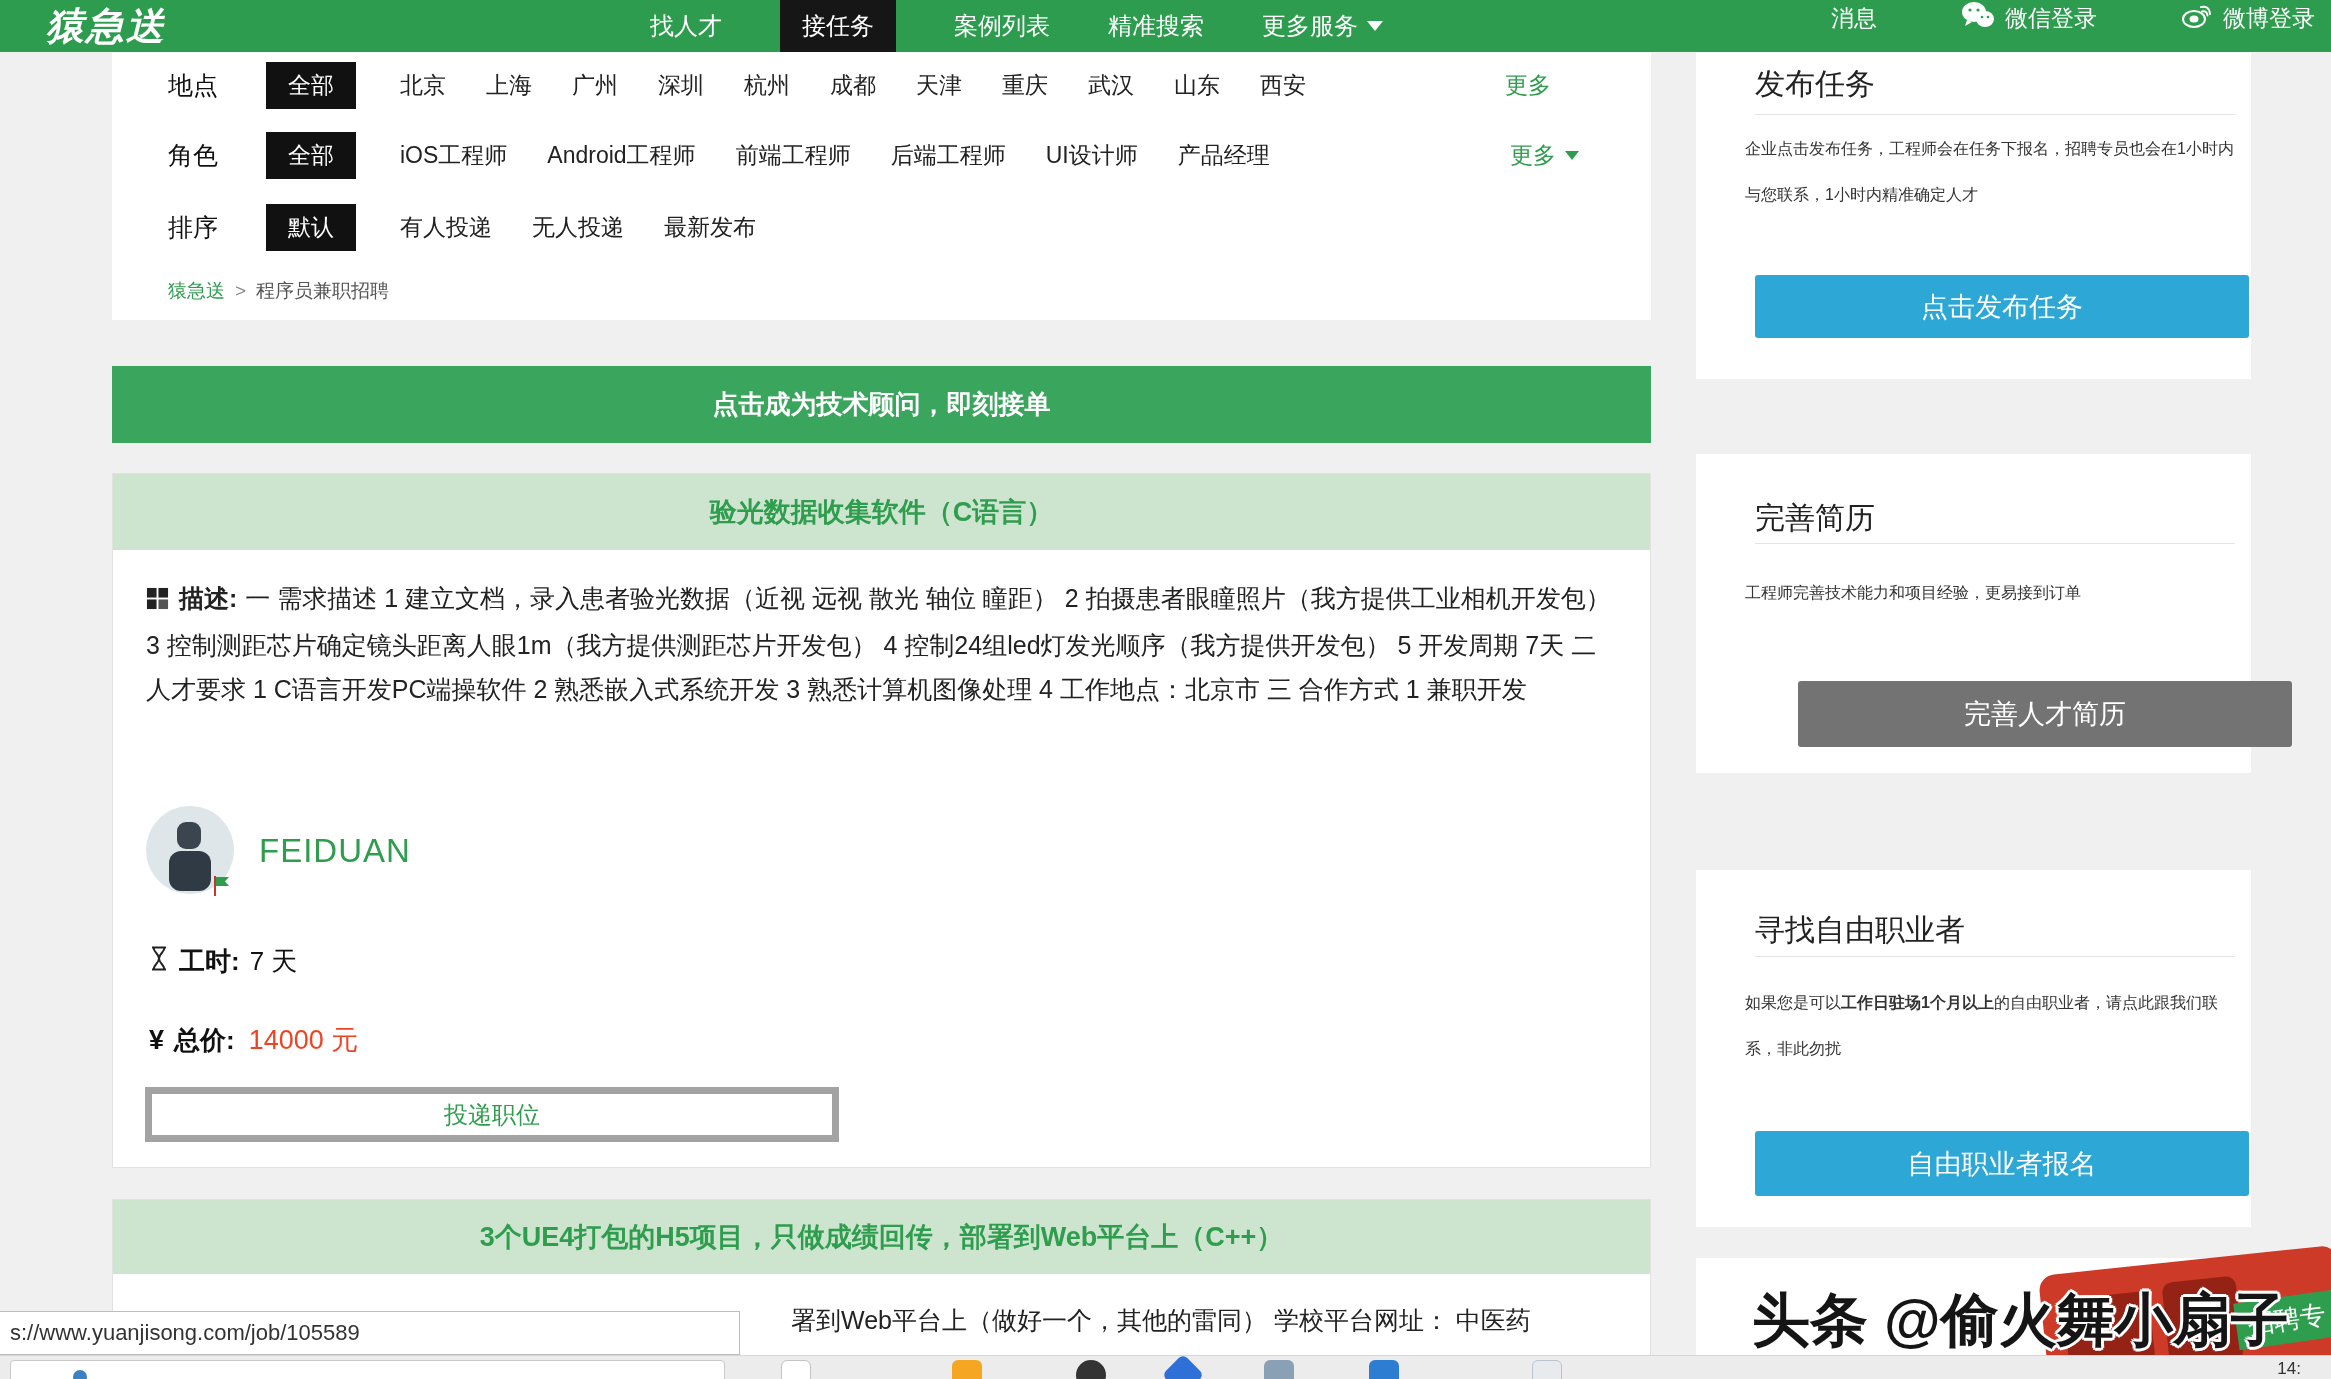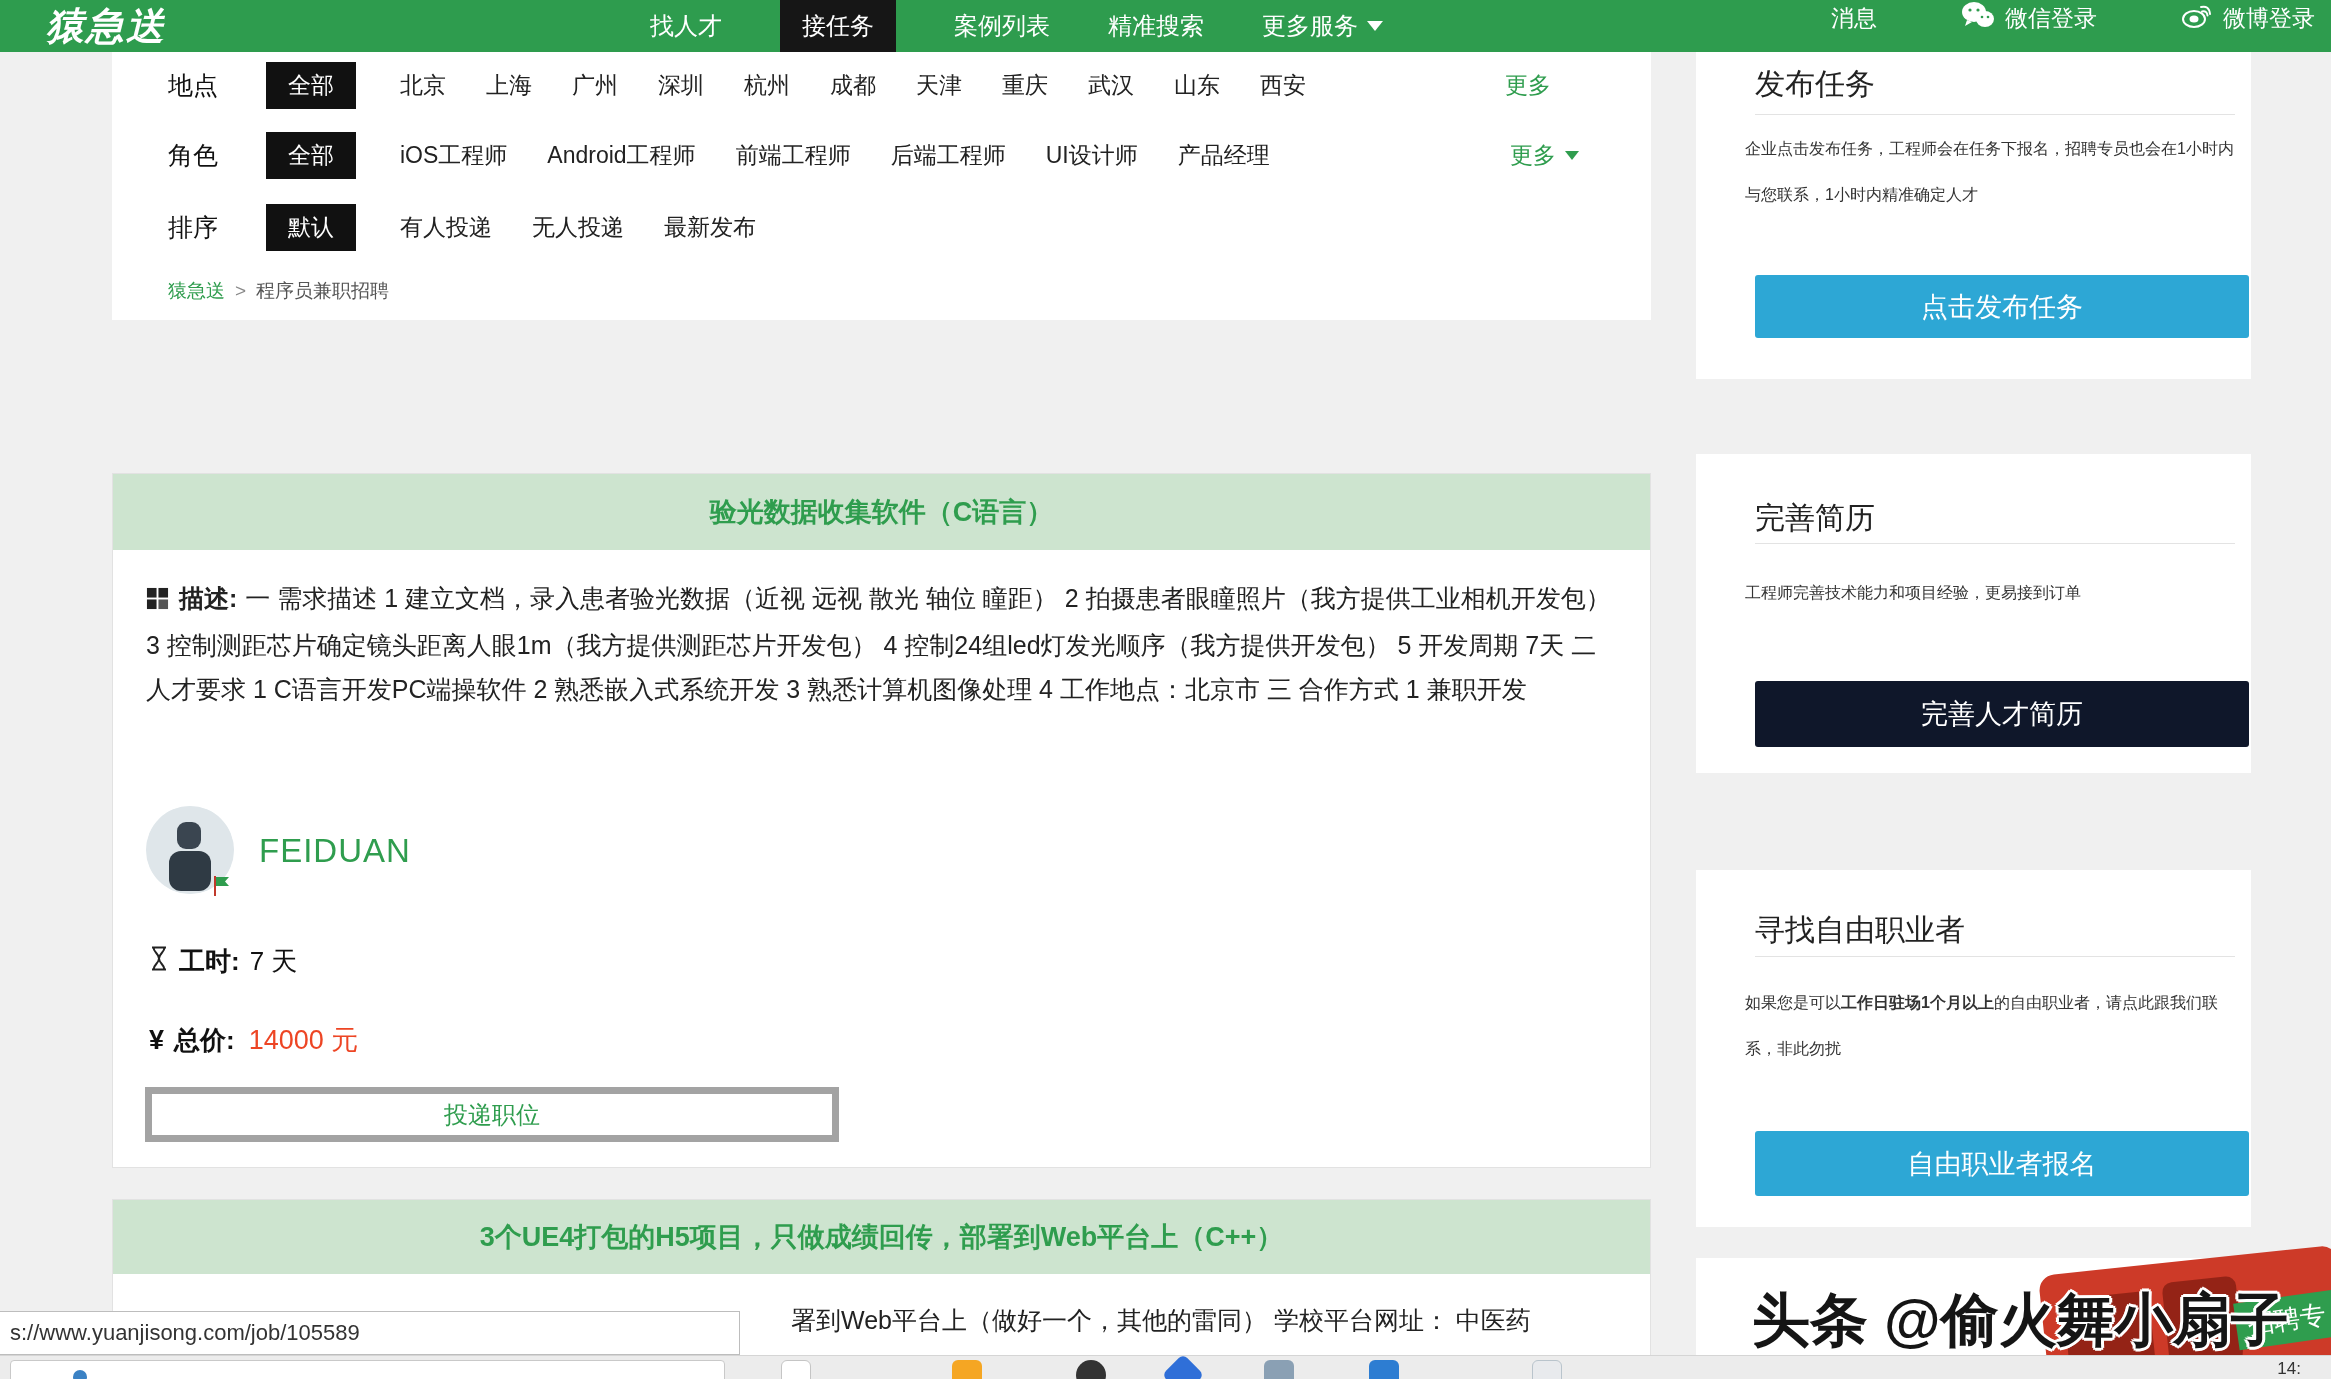--- a/index.html
+++ b/index.html
@@ -71,21 +71,21 @@
   .s-line{position:absolute;left:59px;width:480px;border-top:1px solid #e3e3e3;}
   .scard1 .s-line{top:94px;}
   .scard2 .s-line{top:89px;}
   .scard3 .s-line{top:86px;}
   .s-text{position:absolute;left:49px;width:494px;font-size:16px;line-height:46px;color:#333;}
   .scard1 .s-text{top:106px;}
   .scard2 .s-text{top:116px;}
   .scard3 .s-text{top:110px;}
   .s-btn{position:absolute;left:59px;width:494px;display:flex;align-items:center;justify-content:center;color:#fff;font-size:27px;cursor:pointer;border-radius:3px;}
   .btn-blue{background:#2da7d5;}
-  .btn-green{background:#0f172a;}
+  .btn-green{background:#737373;margin-left:43px;}
   .scard1 .s-btn{top:255px;height:63px;}
   .scard2 .s-btn{top:227px;height:66px;}
   .scard3 .s-btn{top:261px;height:65px;}
 
   
   .watermark{position:absolute;left:1752px;top:1282px;font-size:58px;font-weight:900;color:#151515;z-index:60;white-space:nowrap;
     text-shadow:-3px 0 0 #fff,3px 0 0 #fff,0 -3px 0 #fff,0 3px 0 #fff,-2px -2px 0 #fff,2px 2px 0 #fff,-2px 2px 0 #fff,2px -2px 0 #fff;}
   .stamp{position:absolute;right:-14px;top:1260px;width:300px;height:150px;background:#cd3a28;border-radius:16px;transform:rotate(-6deg);z-index:55;overflow:hidden;}
   .stamp-blob{position:absolute;background:#8e2114;border-radius:10px;opacity:.9;}
   .blob1{left:22px;top:26px;width:86px;height:80px;}
@@ -159,20 +159,21 @@
       </span>
     </div>
 
     <div class="breadcrumb">
       <span class="crumb-home">猿急送</span>
       <span>&gt;</span>
       <span class="crumb-current">程序员兼职招聘</span>
     </div>
   </div>
 
+  <div class="cta">点击成为技术顾问，即刻接单</div>
 
   <div class="job-card job1">
     <div class="job-header">验光数据收集软件（C语言）</div>
     <div class="desc">
       <span class="desc-icon"><svg width="23" height="23" viewBox="0 0 24 24">
             <rect x="1" y="1" width="10" height="10" fill="#222"></rect>
             <rect x="13" y="1" width="10" height="10" fill="#222"></rect>
             <rect x="1" y="13" width="10" height="10" fill="#222"></rect>
             <rect x="13" y="13" width="10" height="10" fill="#555"></rect>
           </svg></span><span class="desc-label">描述:</span><span>一 需求描述 1 建立文档，录入患者验光数据（近视 远视 散光 轴位 瞳距） 2 拍摄患者眼瞳照片（我方提供工业相机开发包） 3 控制测距芯片确定镜头距离人眼1m（我方提供测距芯片开发包） 4 控制24组led灯发光顺序（我方提供开发包） 5 开发周期 7天 二 人才要求 1 C语言开发PC端操软件 2 熟悉嵌入式系统开发 3 熟悉计算机图像处理 4 工作地点：北京市 三 合作方式 1 兼职开发</span>

